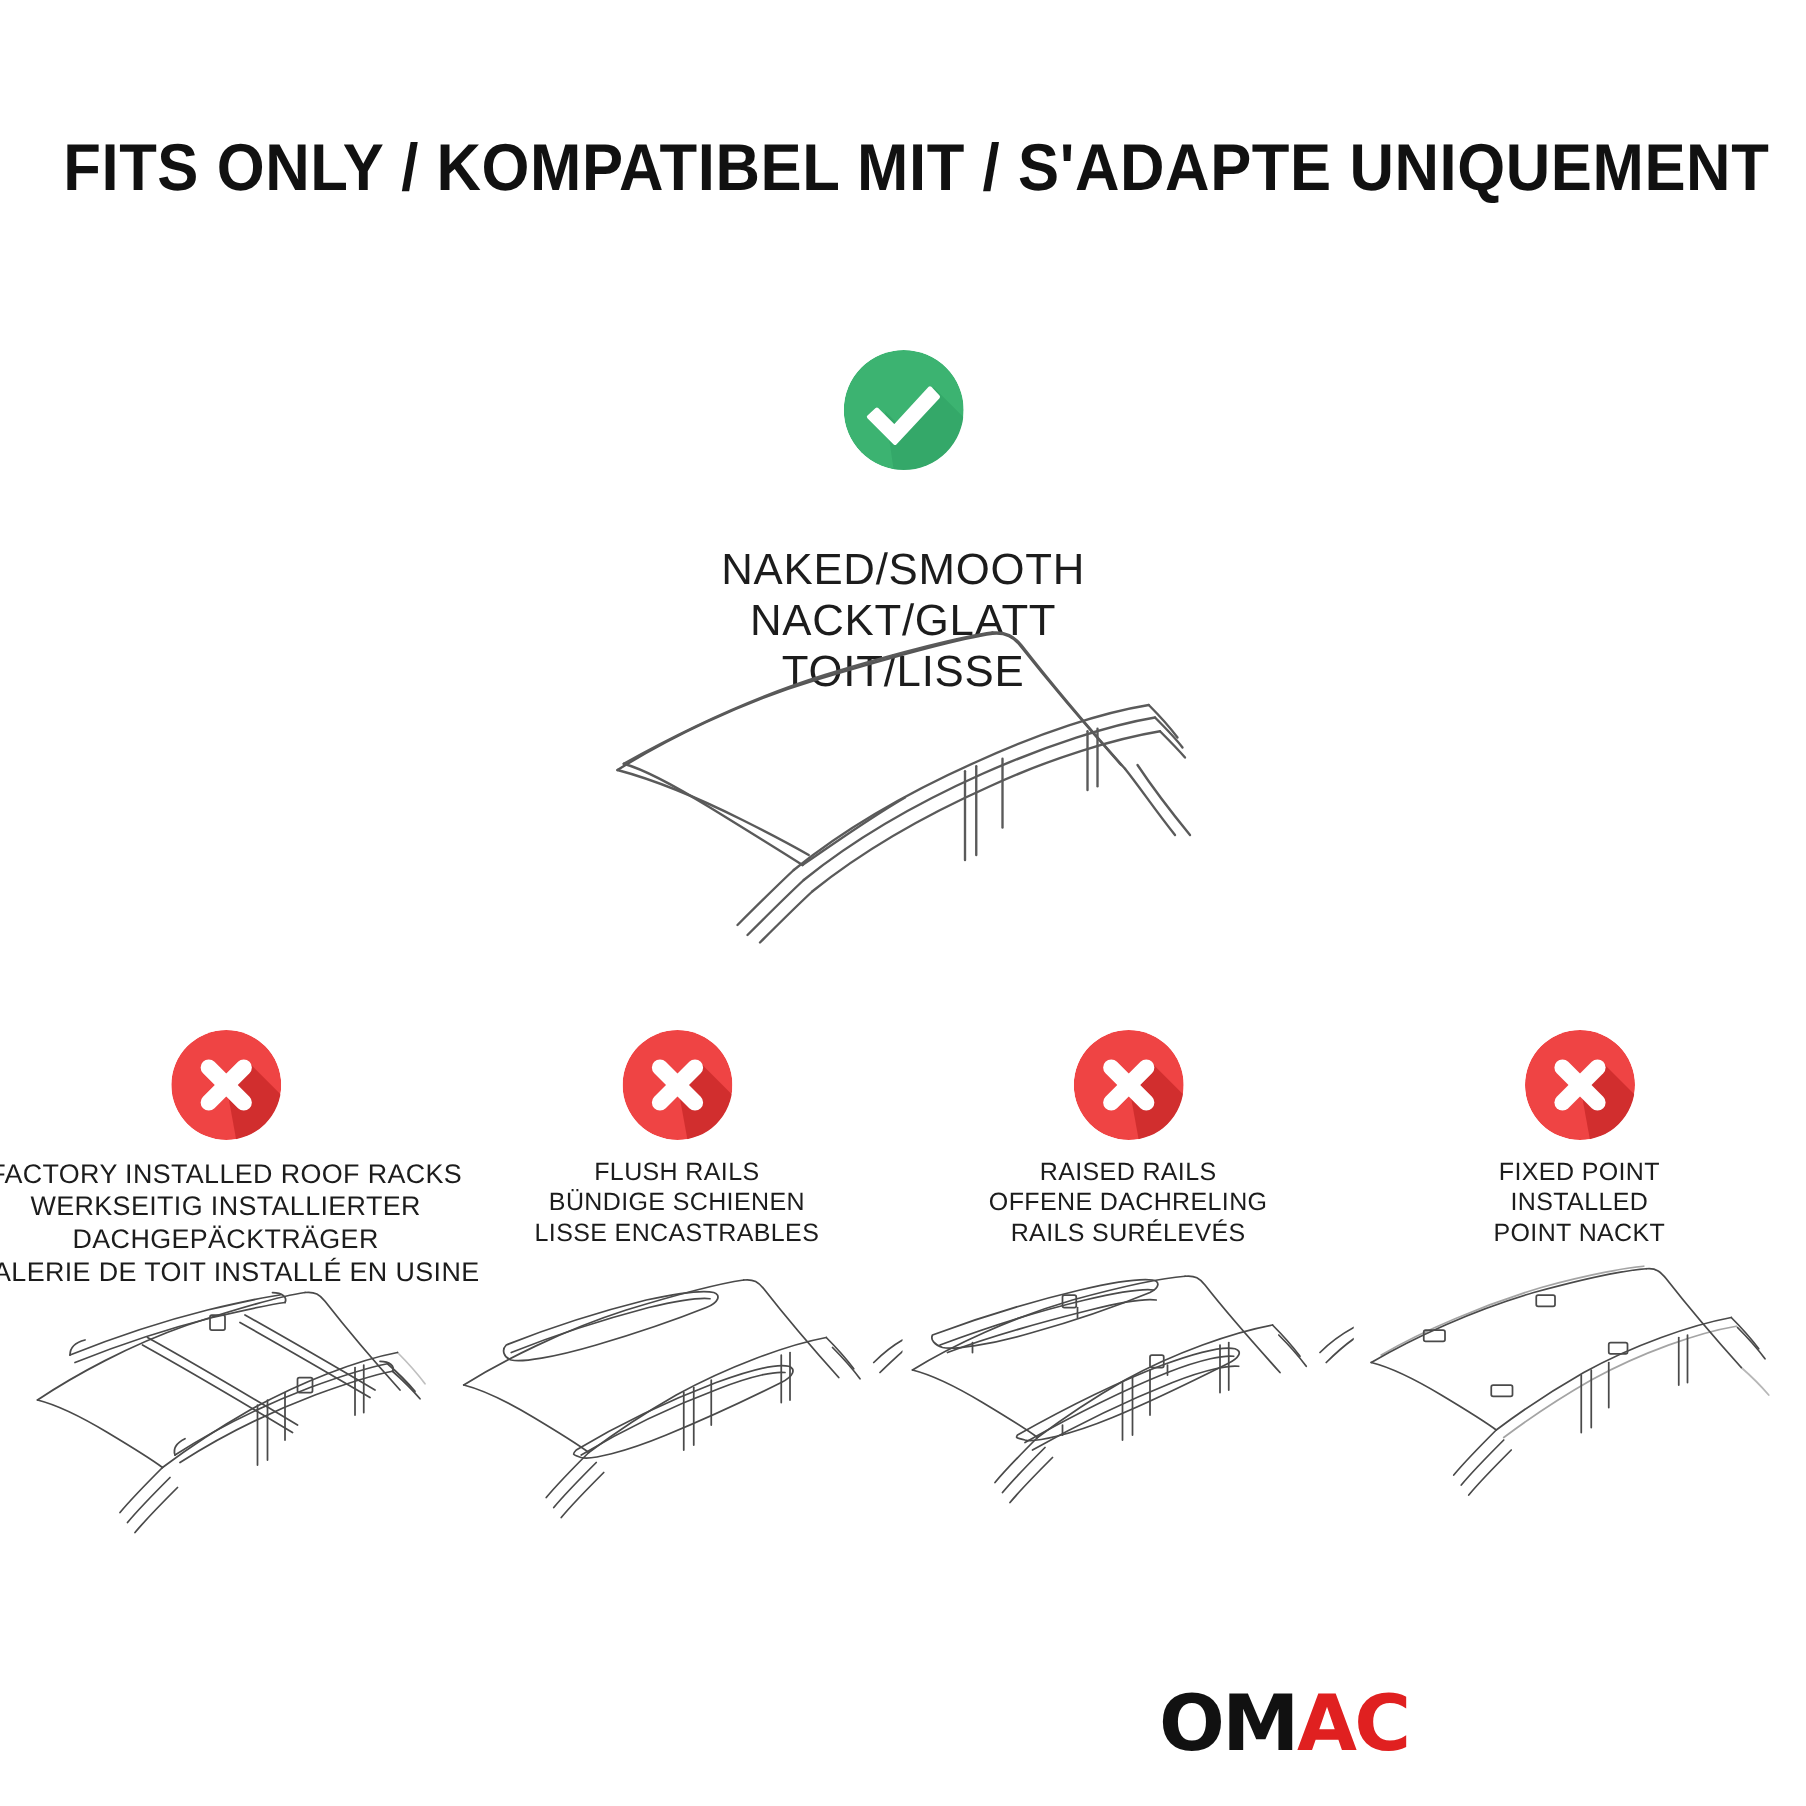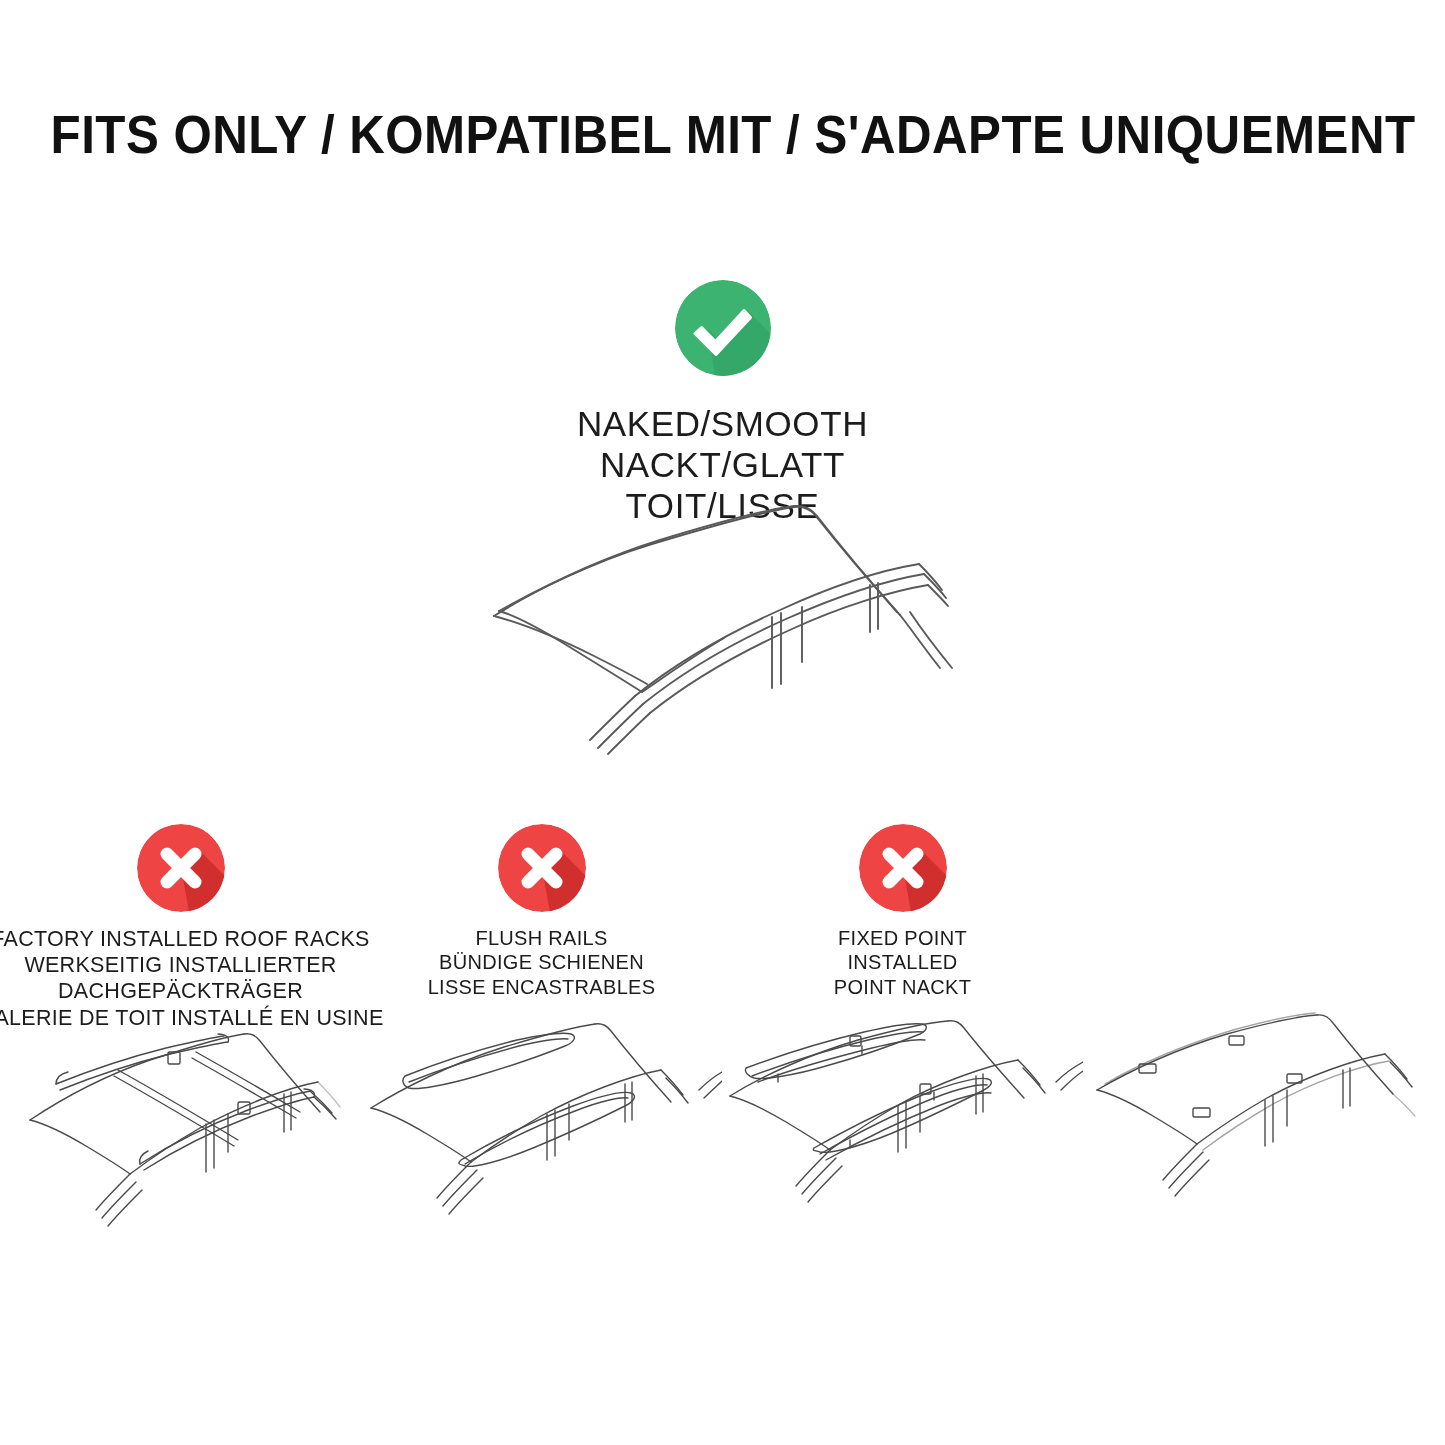--- a/index.html
+++ b/index.html
@@ -24,21 +24,21 @@
     color:#111111;
     transform:scaleX(0.93);
     transform-origin:center;
     white-space:nowrap;
   }
 
   
   .good-block{
     position:absolute;
     top:280px;left:0;width:1445px;
-    display:flex;flex-direction:column;align-items:center;
+    display:flex;flex-direction:column;align-items:center;gap:32px;
   }
   .badge{
     position:relative;width:96px;height:96px;border-radius:50%;
     overflow:hidden;flex:none;
   }
   .badge svg{position:absolute;inset:0;}
 
   .good-caption{
     margin-top:28px;
     text-align:center;
@@ -205,33 +205,50 @@
           </g>
         </svg>
       </div>
       <div class="bad-caption">
         <div>FLUSH RAILS</div>
         <div>BÜNDIGE SCHIENEN</div>
         <div>LISSE ENCASTRABLES</div>
       </div>
     </div>
 
-
     <div class="bad-col">
       <div class="bad-badge">
         <svg viewBox="0 0 88 88" xmlns="http://www.w3.org/2000/svg">
           <circle cx="44" cy="44" r="44" fill="#ef4444"></circle>
           <path d="M44 44 L62 26 L88 52 L88 88 L52 88 Z" fill="#b81d1d" opacity="0.55"></path>
           <g stroke="#ffffff" stroke-width="13" stroke-linecap="round">
             <line x1="30" y1="30" x2="58" y2="58"></line>
             <line x1="58" y1="30" x2="30" y2="58"></line>
           </g>
         </svg>
       </div>
       <div class="bad-caption">
+        <div>RAISED RAILS</div>
+        <div>OFFENE DACHRELING</div>
+        <div>RAILS SURÉLEVÉS</div>
+      </div>
+    </div>
+
+    <div class="bad-col">
+      <div class="bad-badge">
+        <svg viewBox="0 0 88 88" xmlns="http://www.w3.org/2000/svg">
+          <circle cx="44" cy="44" r="44" fill="#ef4444"></circle>
+          <path d="M44 44 L62 26 L88 52 L88 88 L52 88 Z" fill="#b81d1d" opacity="0.55"></path>
+          <g stroke="#ffffff" stroke-width="13" stroke-linecap="round">
+            <line x1="30" y1="30" x2="58" y2="58"></line>
+            <line x1="58" y1="30" x2="30" y2="58"></line>
+          </g>
+        </svg>
+      </div>
+      <div class="bad-caption">
         <div>FIXED POINT</div>
         <div>INSTALLED</div>
         <div>POINT NACKT</div>
       </div>
     </div>
   </div>
 
   <div class="bad-art-row">
 
     <div class="bad-art">
@@ -377,14 +394,18 @@
         <path d="M260 58 L260 96"></path>
         <path d="M267 56 L267 94"></path>
 
         <path d="M302 42 C310 50 318 59 324 67"></path>
         <path d="M307 50 C315 58 323 67 329 75"></path>
         <path d="M310 82 C318 89 326 97 332 104" opacity="0.4"></path>
       </svg>
     </div>
   </div>
 
+  <div class="logo">
+    <span class="om">OM</span>
+      <span class="ac">AC</span>
+  </div>
 
 </div>
 
 </body></html>

